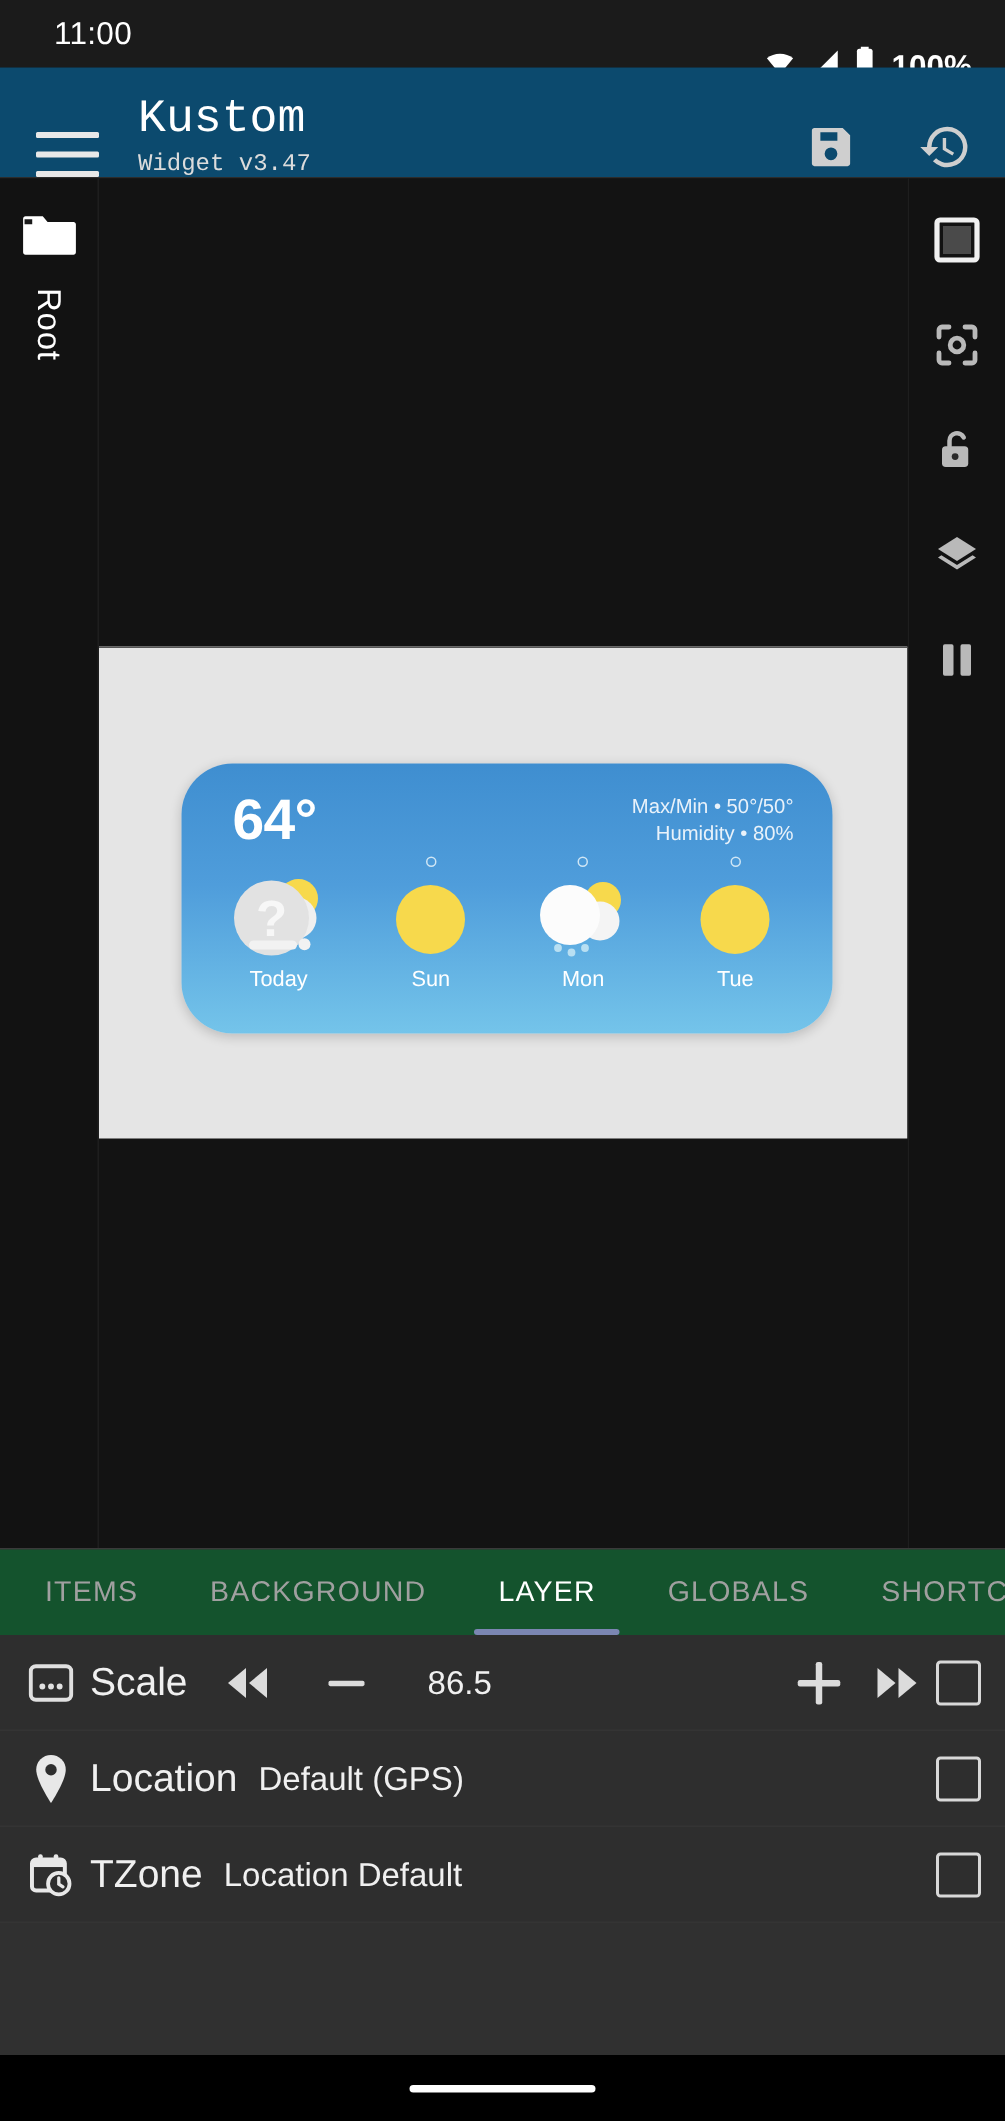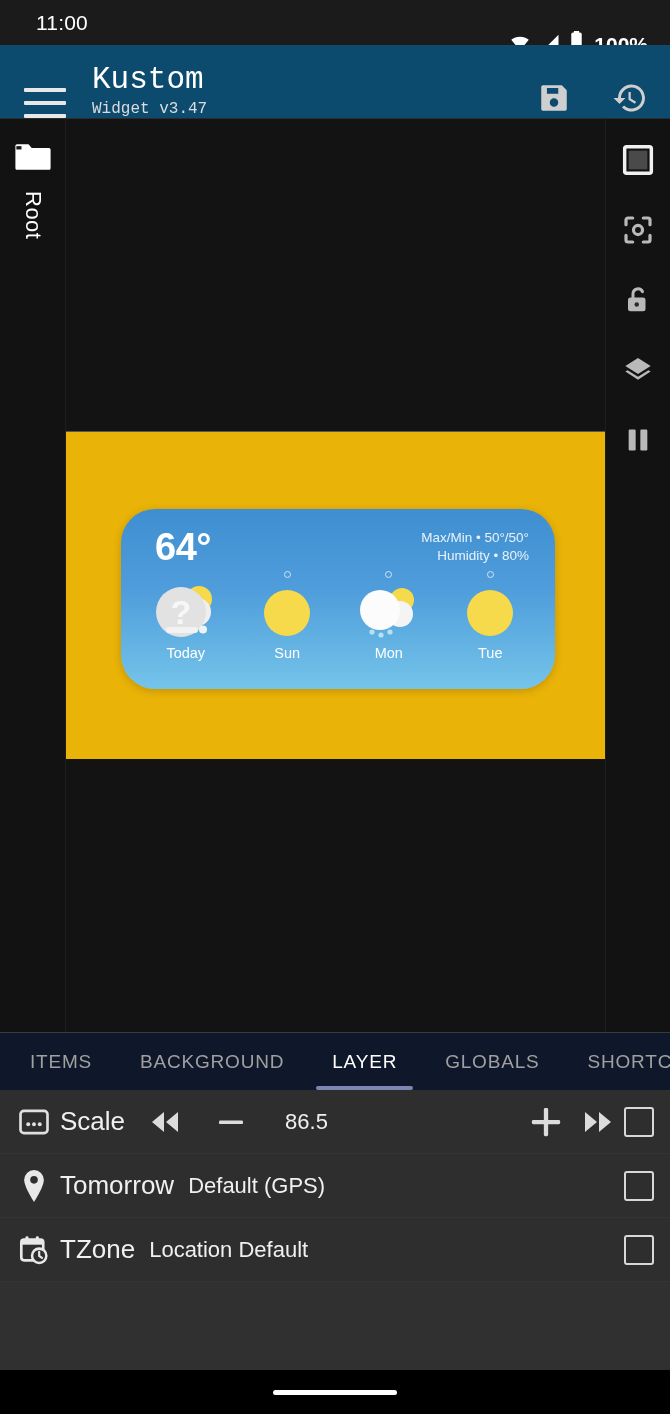--- a/index.html
+++ b/index.html
@@ -81,21 +81,21 @@
     flex: 1 1 auto;
     position: relative;
     background: #131313;
     overflow: hidden;
   }
   .preview-area {
     position: absolute;
     left: 0; right: 0;
     top: 312px;
     height: 328px;
-    background: #eab308;
+    background: #e5e5e5;
     border-top: 1px solid #565656;
   }
   .widget {
     position: absolute;
     left: 55px; top: 77px;
     width: 434px; height: 180px;
     border-radius: 34px;
     background: linear-gradient(to bottom, #3f8ed0 0%, #4f9ddb 45%, #74c4ea 100%);
     box-shadow: 0 2px 8px rgba(0,0,0,.18);
     overflow: hidden;
@@ -135,21 +135,21 @@
 
   
   .bottom {
     flex: 0 0 auto;
     background: #303030;
     border-top: 1px solid #3a3a3a;
   }
   .tabs {
     height: 57px;
     display: flex; align-items: flex-start;
-    background: #0f172a;
+    background: #14532d;
     padding-left: 6px;
     overflow: hidden;
   }
   .tab {
     position: relative; height: 57px;
     display: flex; align-items: center; justify-content: center;
     padding: 0 24px;
     color: #a0a0a0; font-size: 19px; letter-spacing: .8px;
     white-space: nowrap; cursor: pointer;
   }
@@ -412,21 +412,21 @@
         <div class="row-check"></div>
       </div>
 
       <div class="row">
         <div class="row-icon">
           <svg width="26" height="32" viewBox="0 0 20 26">
               <path d="M10 0a8 8 0 0 0-8 8c0 6 8 18 8 18s8-12 8-18a8 8 0 0 0-8-8z" fill="#e8e8e8"></path>
               <circle cx="10" cy="8" r="3.1" fill="#2e2e2e"></circle>
             </svg>
         </div>
-        <div class="row-label">Tomorrow</div>
+        <div class="row-label">Location</div>
         <div class="row-value">Default (GPS)</div>
         <div class="row-spacer"></div>
         <div class="row-check"></div>
       </div>
 
       <div class="row">
         <div class="row-icon">
           <svg width="30" height="30" viewBox="0 0 26 26">
             <rect x="2" y="4" width="19" height="18" rx="2.4" fill="none" stroke="#e8e8e8" stroke-width="2.3"></rect>
             <rect x="2" y="4" width="19" height="4.4" fill="#e8e8e8"></rect>

